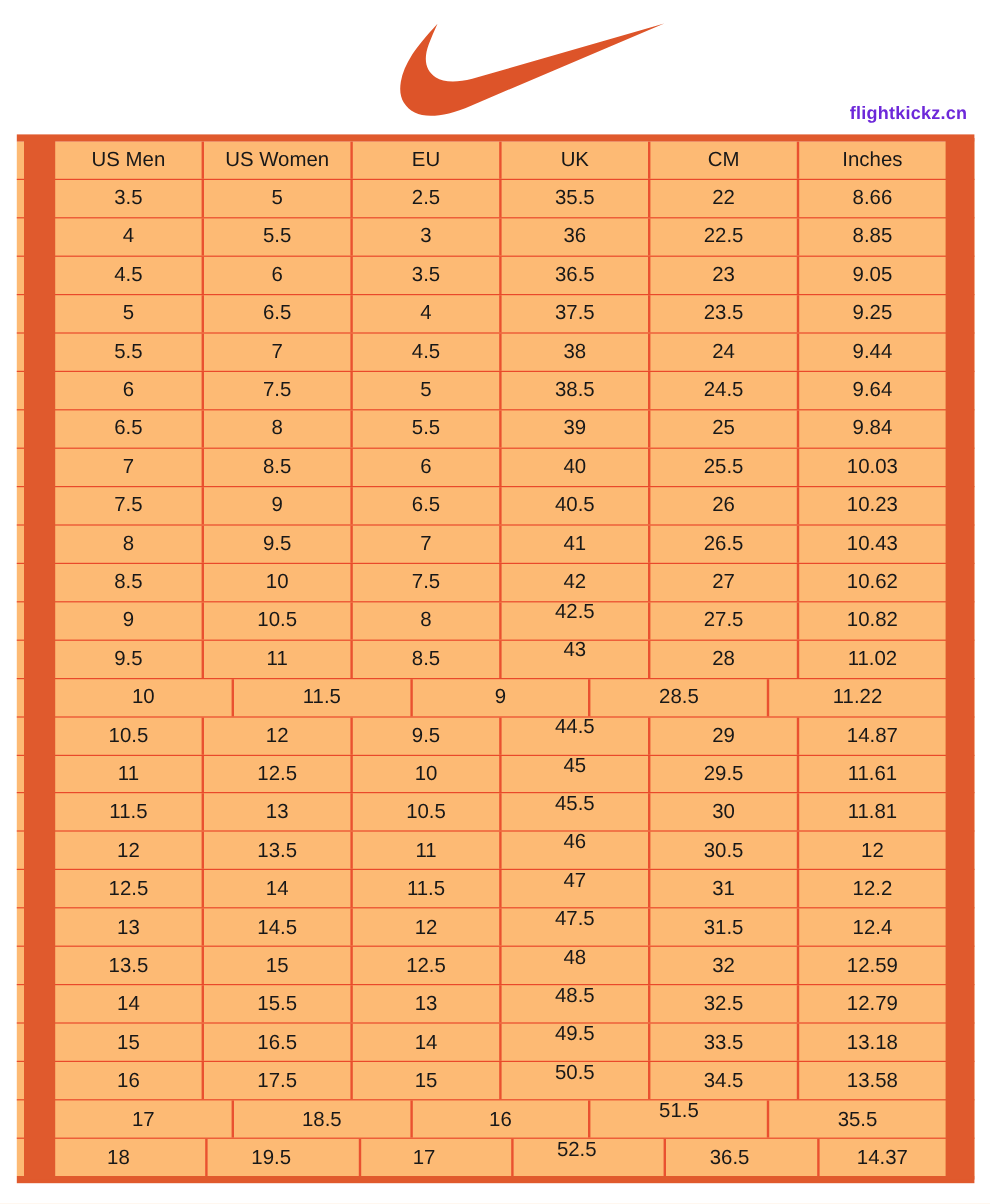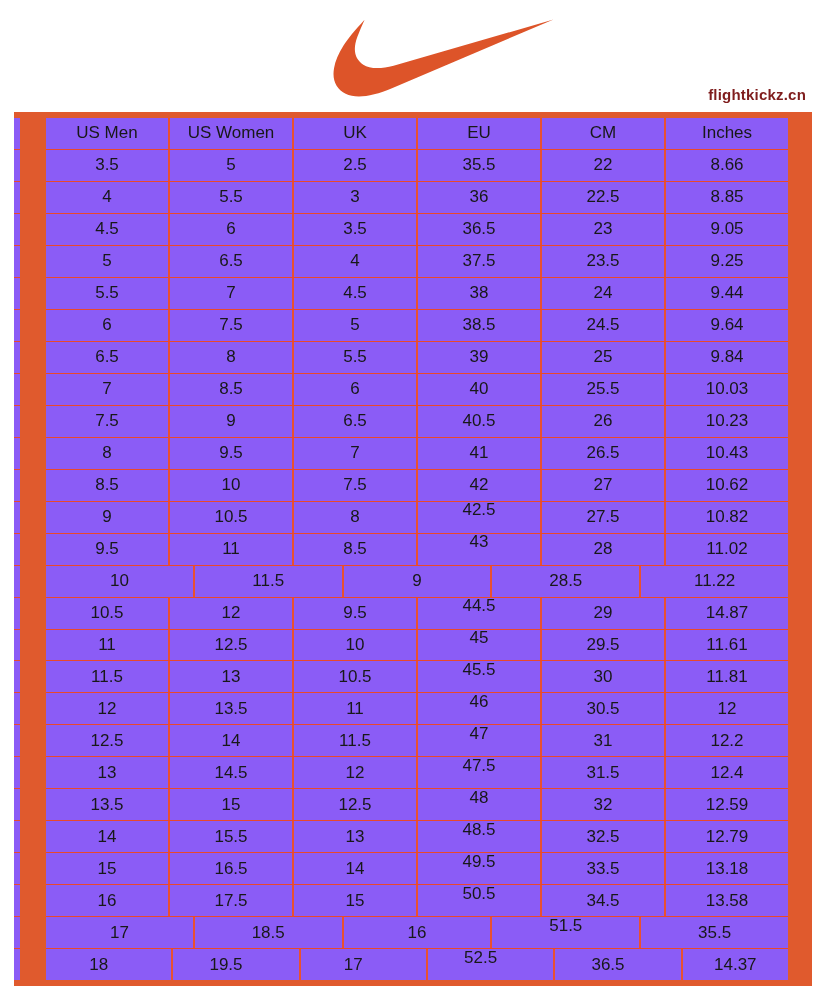--- a/index.html
+++ b/index.html
@@ -21,21 +21,21 @@
     top: 14px;
     width: 221px;
     height: 88px;
   }
   .site-name {
     position: absolute;
     top: 86px;
     right: 19px;
     font-size: 15px;
     font-weight: 700;
-    color: #7f1d1d;
+    color: #6d28d9;
     letter-spacing: 0.2px;
   }
   .table-wrap {
     position: absolute;
     left: 14px;
     top: 112px;
     width: 798px;
     height: 874px;
   }
   .bar {
@@ -46,21 +46,21 @@
   .bar-top    { left: 0; right: 0; top: 0; height: 6px; }
   .bar-bottom { left: 0; right: 0; bottom: 0; height: 6px; }
   .bar-left   { left: 6px; width: 26px; top: 3px; bottom: 3px; }
   .bar-right  { right: 0; width: 24px; top: 3px; bottom: 3px; }
   .grid {
     position: absolute;
     left: 0; right: 0; top: 6px; bottom: 6px;
     display: flex;
     flex-direction: column;
     z-index: 1;
-    background: #8b5cf6;
+    background: #fdba74;
   }
   .trow {
     flex: 1;
     display: flex;
     padding-left: 32px;
     padding-right: 24px;
     border-bottom: 1.5px solid #e9492b;
     box-sizing: border-box;
   }
   .trow:last-child { border-bottom: none; gap: 20px; }
@@ -93,24 +93,24 @@
   <div class="table-wrap">
     <div class="grid">
         <div class="trow">
           <div class="tcell">
             <span>US Men</span>
           </div>
           <div class="tcell sep">
             <span>US Women</span>
           </div>
           <div class="tcell sep">
+            <span>EU</span>
+          </div>
+          <div class="tcell sep">
             <span>UK</span>
-          </div>
-          <div class="tcell sep">
-            <span>EU</span>
           </div>
           <div class="tcell sep">
             <span>CM</span>
           </div>
           <div class="tcell sep">
             <span>Inches</span>
           </div>
         </div>
         <div class="trow">
           <div class="tcell">

